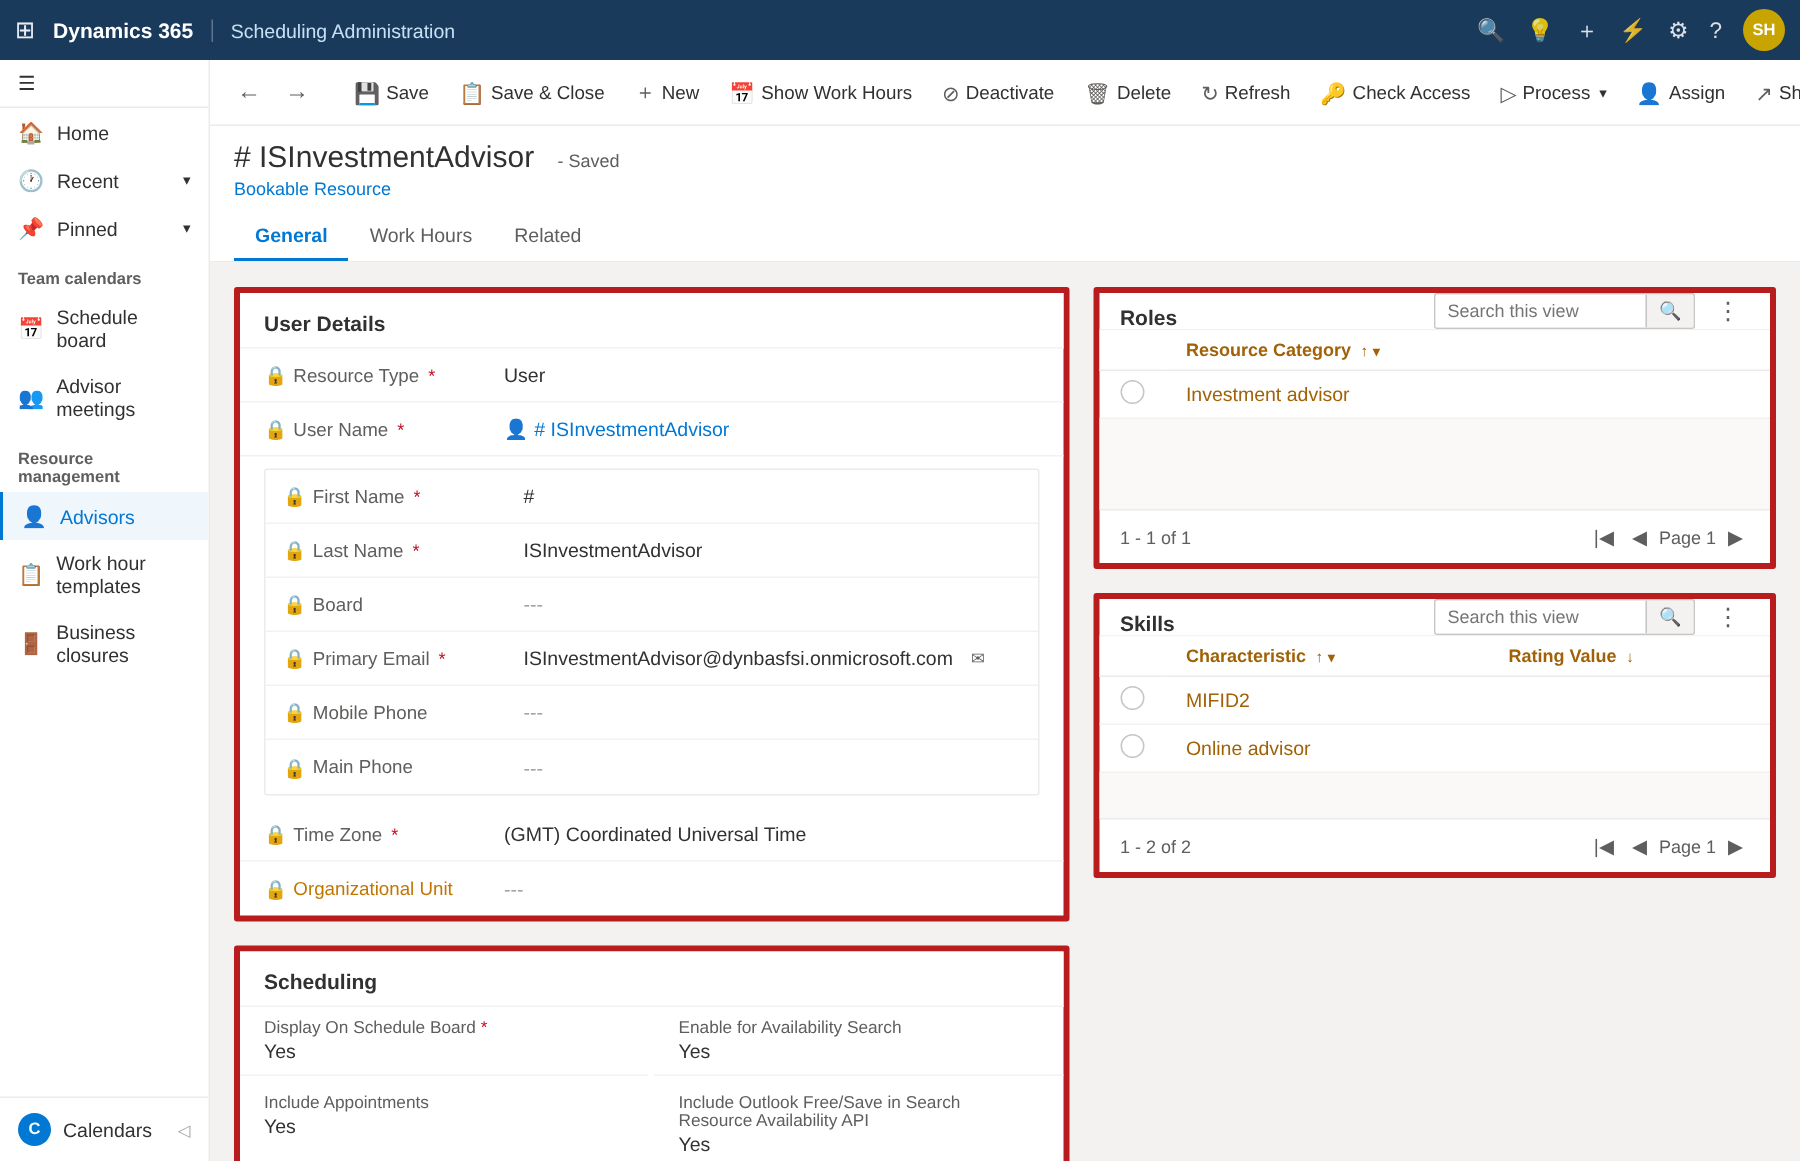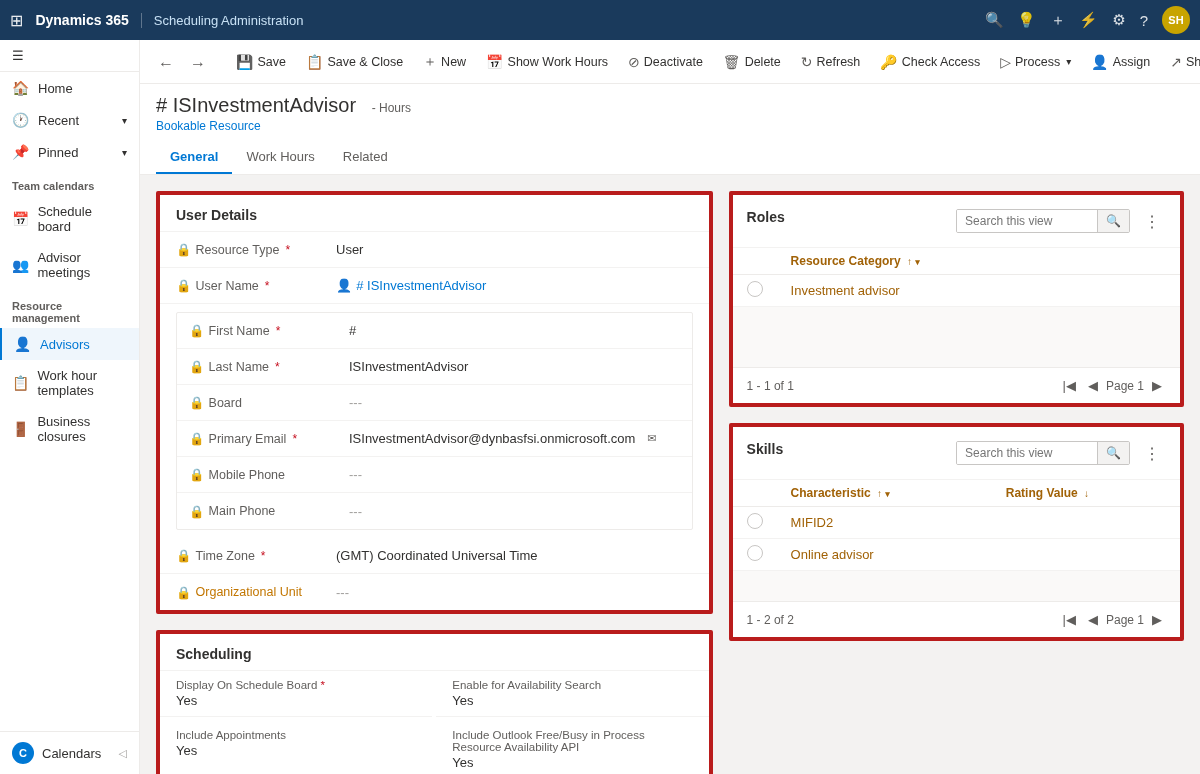--- a/index.html
+++ b/index.html
@@ -84,21 +84,21 @@
     
     .section-title { font-size: 14px; font-weight: 600; padding: 12px 16px 8px; color: #323130; border-bottom: 1px solid #f3f2f1; background: white; }
 
     
     .scheduling-grid { display: grid; grid-template-columns: 1fr 1fr; gap: 4px; }
     .sched-cell { padding: 8px 16px; border-bottom: 1px solid #f3f2f1; }
     .sched-label { font-size: 11.5px; color: #605e5c; margin-bottom: 2px; }
     .sched-value { font-size: 13px; color: #323130; font-weight: 500; }
 
     
-    .panel-header { display: flex; align-items: flex-start; justify-content: space-between; padding: 14px 14px; border-bottom: 1px solid #f3f2f1; }
+    .panel-header { display: flex; align-items: flex-end; justify-content: space-between; padding: 0 14px; border-bottom: 1px solid #f3f2f1; }
     .panel-title { font-size: 14px; font-weight: 600; }
     .panel-search { display: flex; align-items: center; border: 1px solid #c8c6c4; border-radius: 2px; overflow: hidden; }
     .panel-search input { border: none; outline: none; padding: 4px 8px; font-size: 12px; width: 140px; color: #323130; }
     .panel-search .search-btn { background: #f3f2f1; border: none; border-left: 1px solid #c8c6c4; padding: 4px 8px; cursor: pointer; font-size: 12px; color: #605e5c; }
 
     
     .data-table { width: 100%; border-collapse: collapse; }
     .data-table th { text-align: left; font-size: 12px; font-weight: 600; color: #a16207; padding: 6px 14px; border-bottom: 1px solid #edebe9; background: white; cursor: pointer; white-space: nowrap; }
     .data-table th .sort-icon { font-size: 10px; margin-left: 3px; }
     .data-table td { padding: 6px 14px; border-bottom: 1px solid #f3f2f1; font-size: 13px; }
@@ -239,21 +239,21 @@
         <span class="icon">↗</span>
         <span>Share</span>
       </button>
 
     </div>
 
     <div class="page-header">
       <div style="display:flex;align-items:baseline;gap:0;">
         <span class="page-title">
           <span># ISInvestmentAdvisor</span>
-          <span class="page-saved">- Hours</span>
+          <span class="page-saved">- Saved</span>
         </span>
       </div>
       <div class="page-subtitle">Bookable Resource</div>
       <div class="tabs">
         <div class="tab active">General</div>
         <div class="tab">Work Hours</div>
         <div class="tab">Related</div>
       </div>
     </div>
 
@@ -376,21 +376,21 @@
             <div class="sched-cell">
               <div class="sched-label">Enable for Availability Search</div>
               <div class="sched-value">Yes</div>
             </div>
 
             <div class="sched-cell" style="border-bottom: none;">
               <div class="sched-label">Include Appointments</div>
               <div class="sched-value">Yes</div>
             </div>
             <div class="sched-cell" style="border-bottom: none;">
-              <div class="sched-label">Include Outlook Free/Busy in Process Resource Availability API</div>
+              <div class="sched-label">Include Outlook Free/Save in Search Resource Availability API</div>
               <div class="sched-value">Yes</div>
             </div>
           </div>
         </div>
 
       </div>
 
       <div class="right-panel">
 
         <div class="card">

